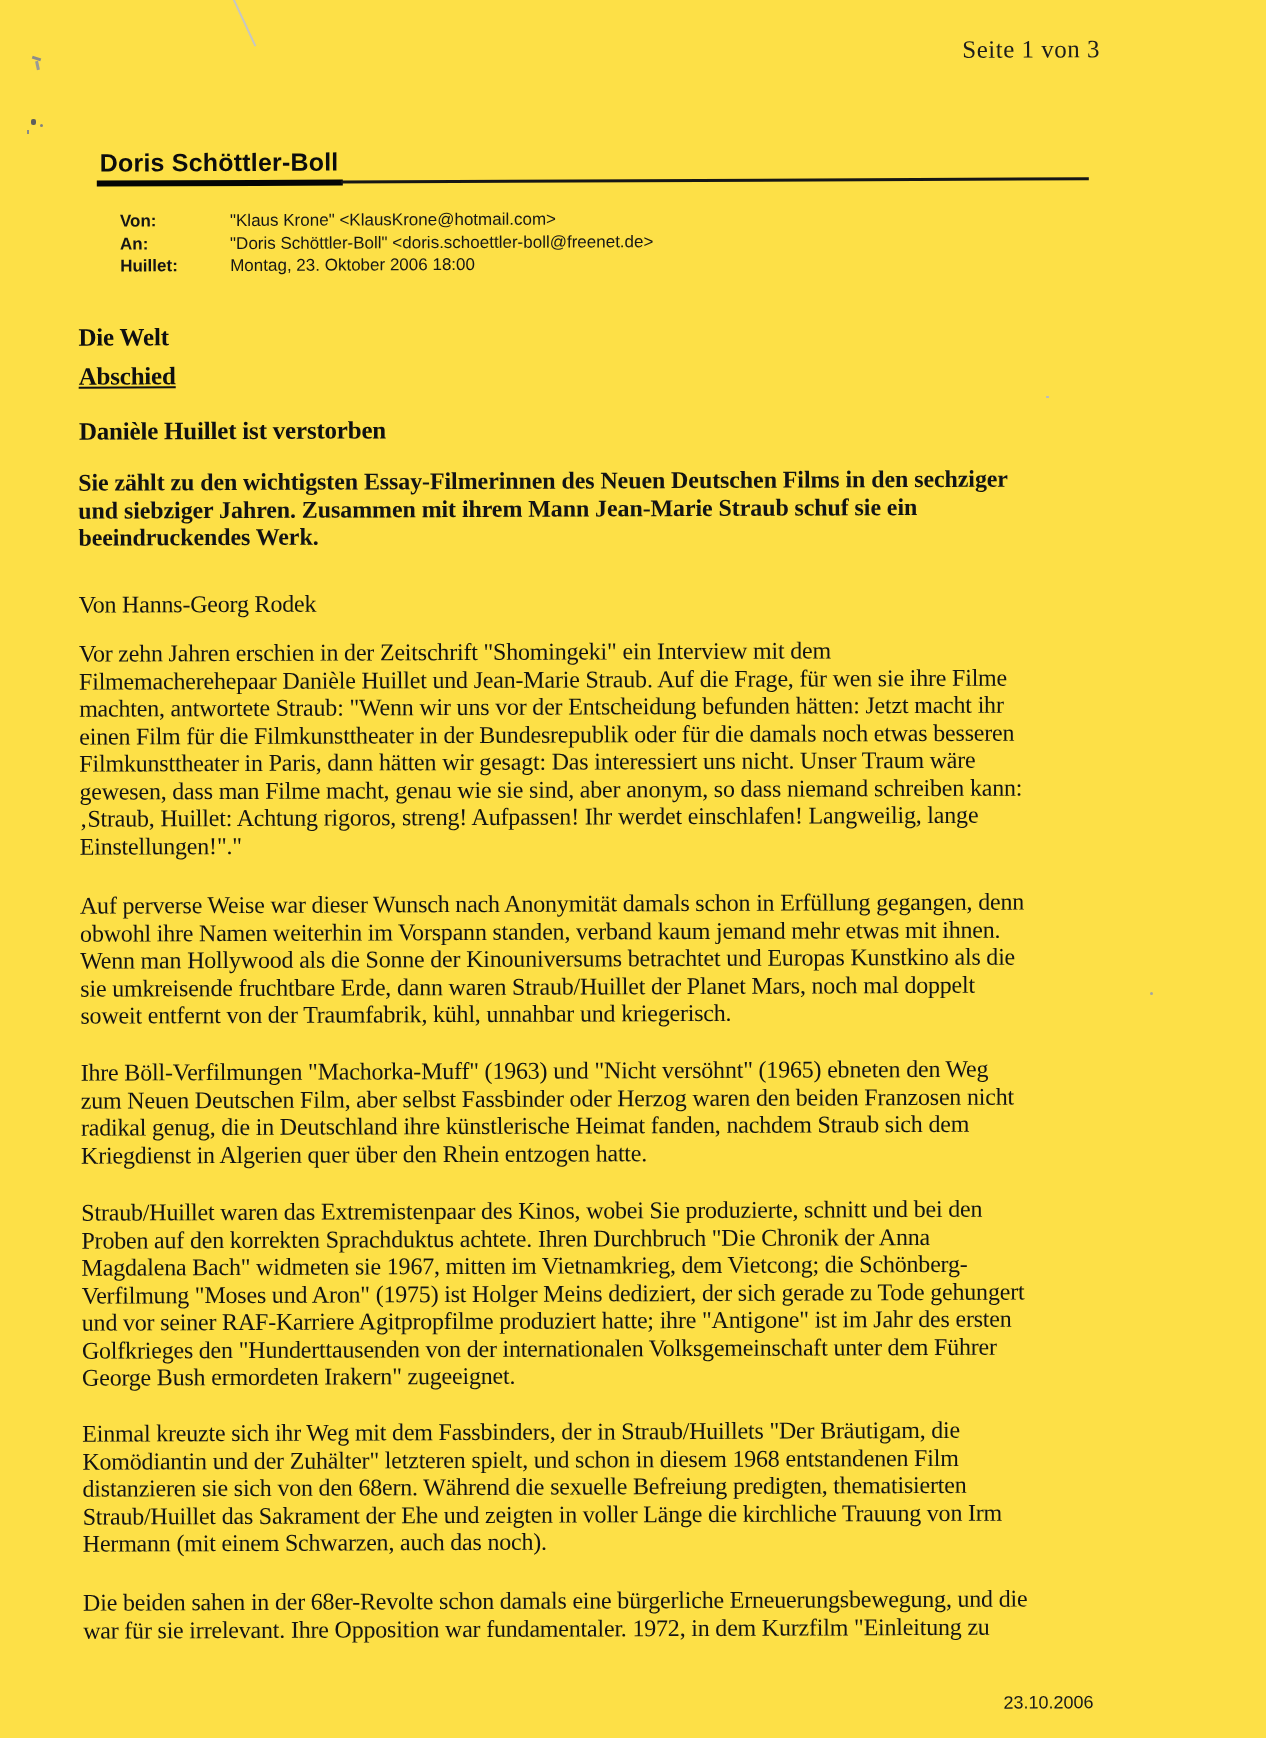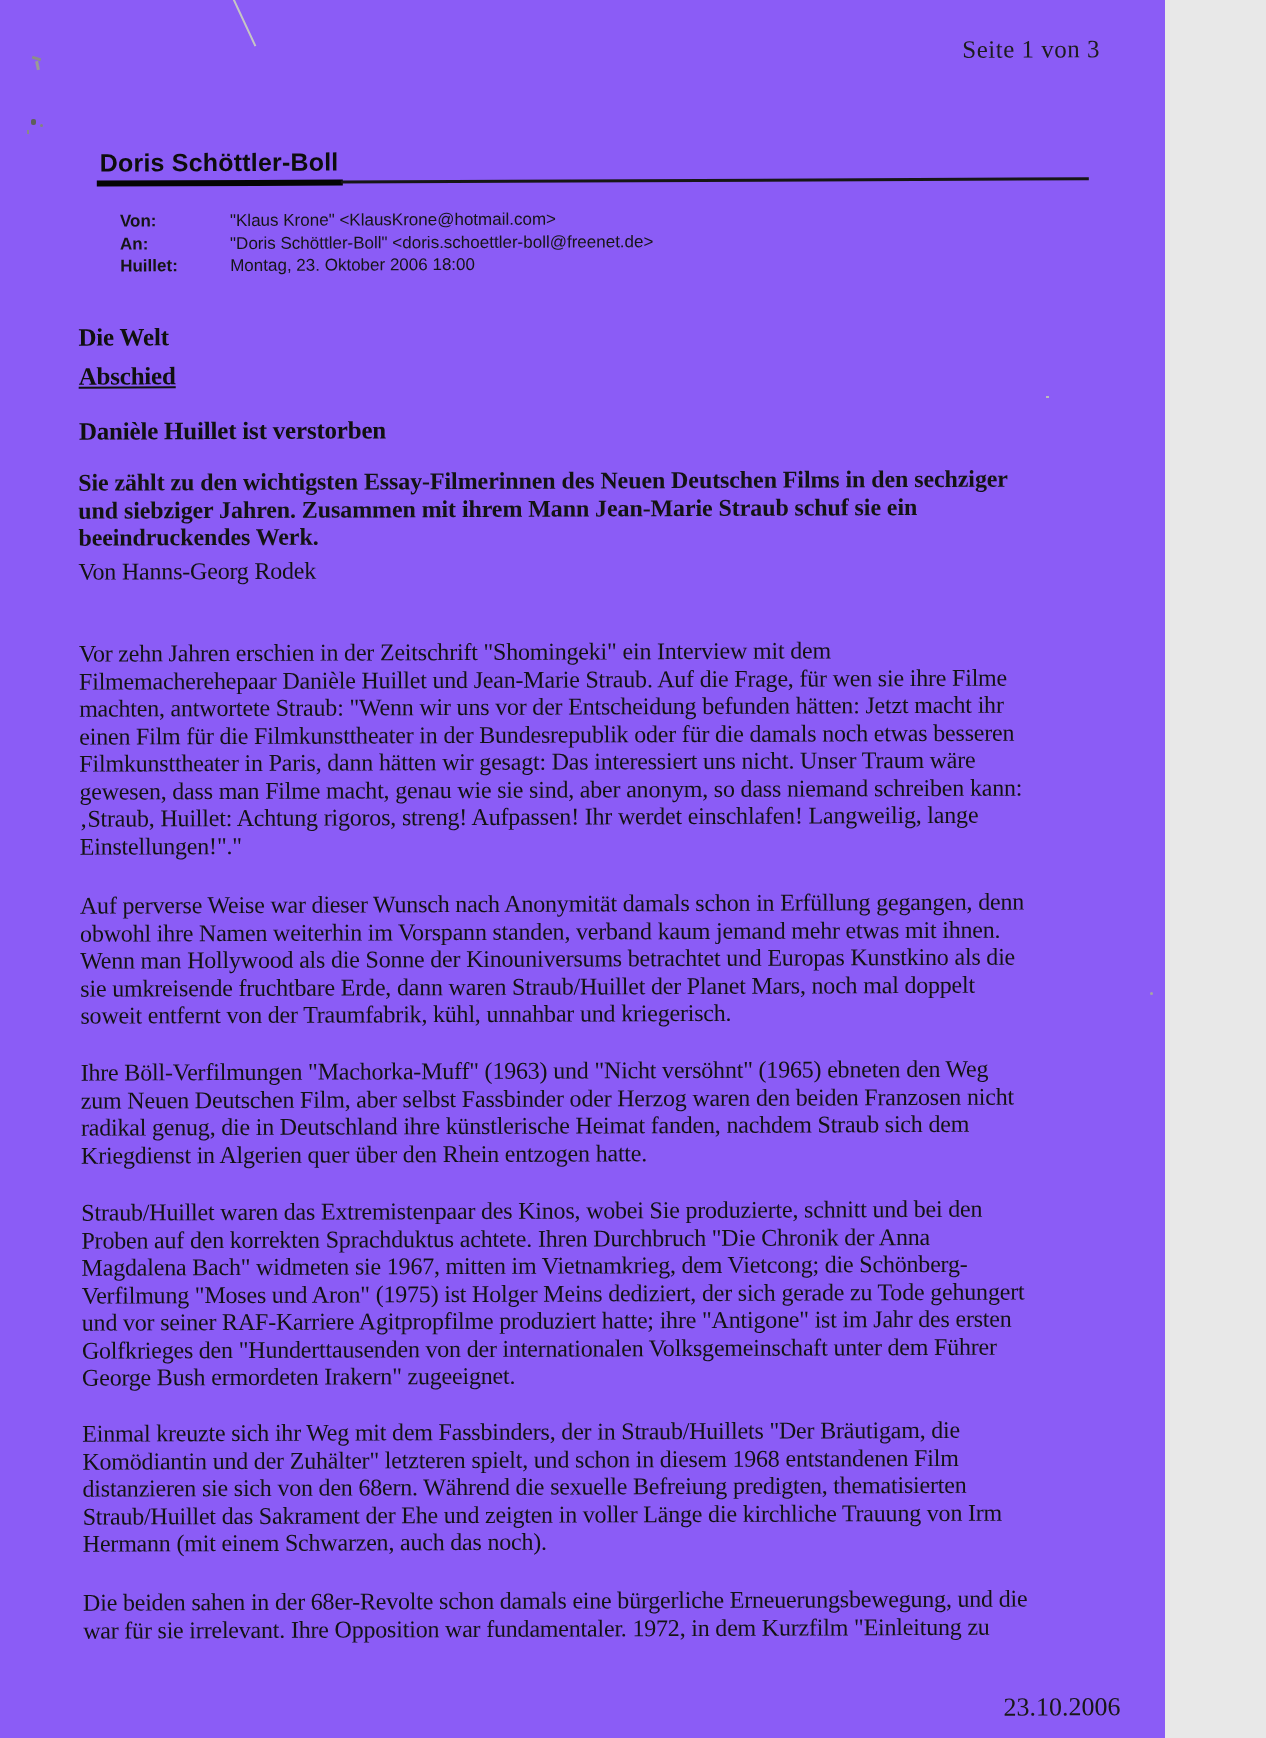--- a/index.html
+++ b/index.html
@@ -1,19 +1,19 @@
 <!DOCTYPE html>
 <html lang="de"><head>
 <meta charset="utf-8">
 <style>
   html,body{margin:0;padding:0;background:#e8e8e8;}
   .page{
     position:relative;
-    width:1165px;height:1738px;
-    background:#8b5cf6;
+    width:1266px;height:1738px;
+    background:#fde047;
     overflow:hidden;
     color:#141414;
     -webkit-font-smoothing:antialiased;
   }
   .tilt{position:absolute;inset:0;transform:rotate(-0.25deg);transform-origin:0 0;}
 
   .page-indicator{
     position:absolute;left:962px;top:40px;
     font-family:"Liberation Serif","DejaVu Serif",serif;
     font-size:25px;color:#1c1c1c;letter-spacing:0.5px;
@@ -49,32 +49,32 @@
   .headline{top:418px;}
 
   .para{
     position:absolute;left:76px;
     font-family:"Liberation Serif","DejaVu Serif",serif;
     font-size:24px;line-height:27.5px;color:#131313;
     letter-spacing:-0.2px;
   }
   .para .line{white-space:nowrap;}
   .lead{top:470px;font-weight:700;letter-spacing:-0.1px;}
-  .byline{top:559px;}
+  .byline{top:592px;}
   .p1{top:641px;}
   .p2{top:893px;}
   .p3{top:1060px;}
   .p4{top:1200px;}
   .p5{top:1421px;}
   .p6{top:1590px;}
 
   .footer-date{
     position:absolute;left:996px;top:1697px;
-    font-family:Liberation Serif, serif;
-    font-size:26px;color:#181818;white-space:nowrap;
+    font-family:Liberation Sans, sans-serif;
+    font-size:18px;color:#181818;white-space:nowrap;
   }
 
   
   .artifact{position:absolute;pointer-events:none;}
   .scratch{left:230px;top:-6px;width:2px;height:58px;background:#c6c6c4;transform:rotate(-25deg);transform-origin:top left;}
   .speck-a1{left:32px;top:57px;width:9px;height:3px;background:#8d8d8a;transform:rotate(18deg);}
   .speck-a2{left:36px;top:61px;width:3px;height:9px;background:#9a9a97;transform:rotate(-12deg);}
   .speck-b1{left:31px;top:119px;width:5px;height:6px;background:#5f5f5c;border-radius:2px;}
   .speck-b2{left:40px;top:124px;width:3px;height:3px;background:#83837f;border-radius:50%;}
   .speck-b3{left:27px;top:130px;width:2px;height:4px;background:#8a8a86;}

